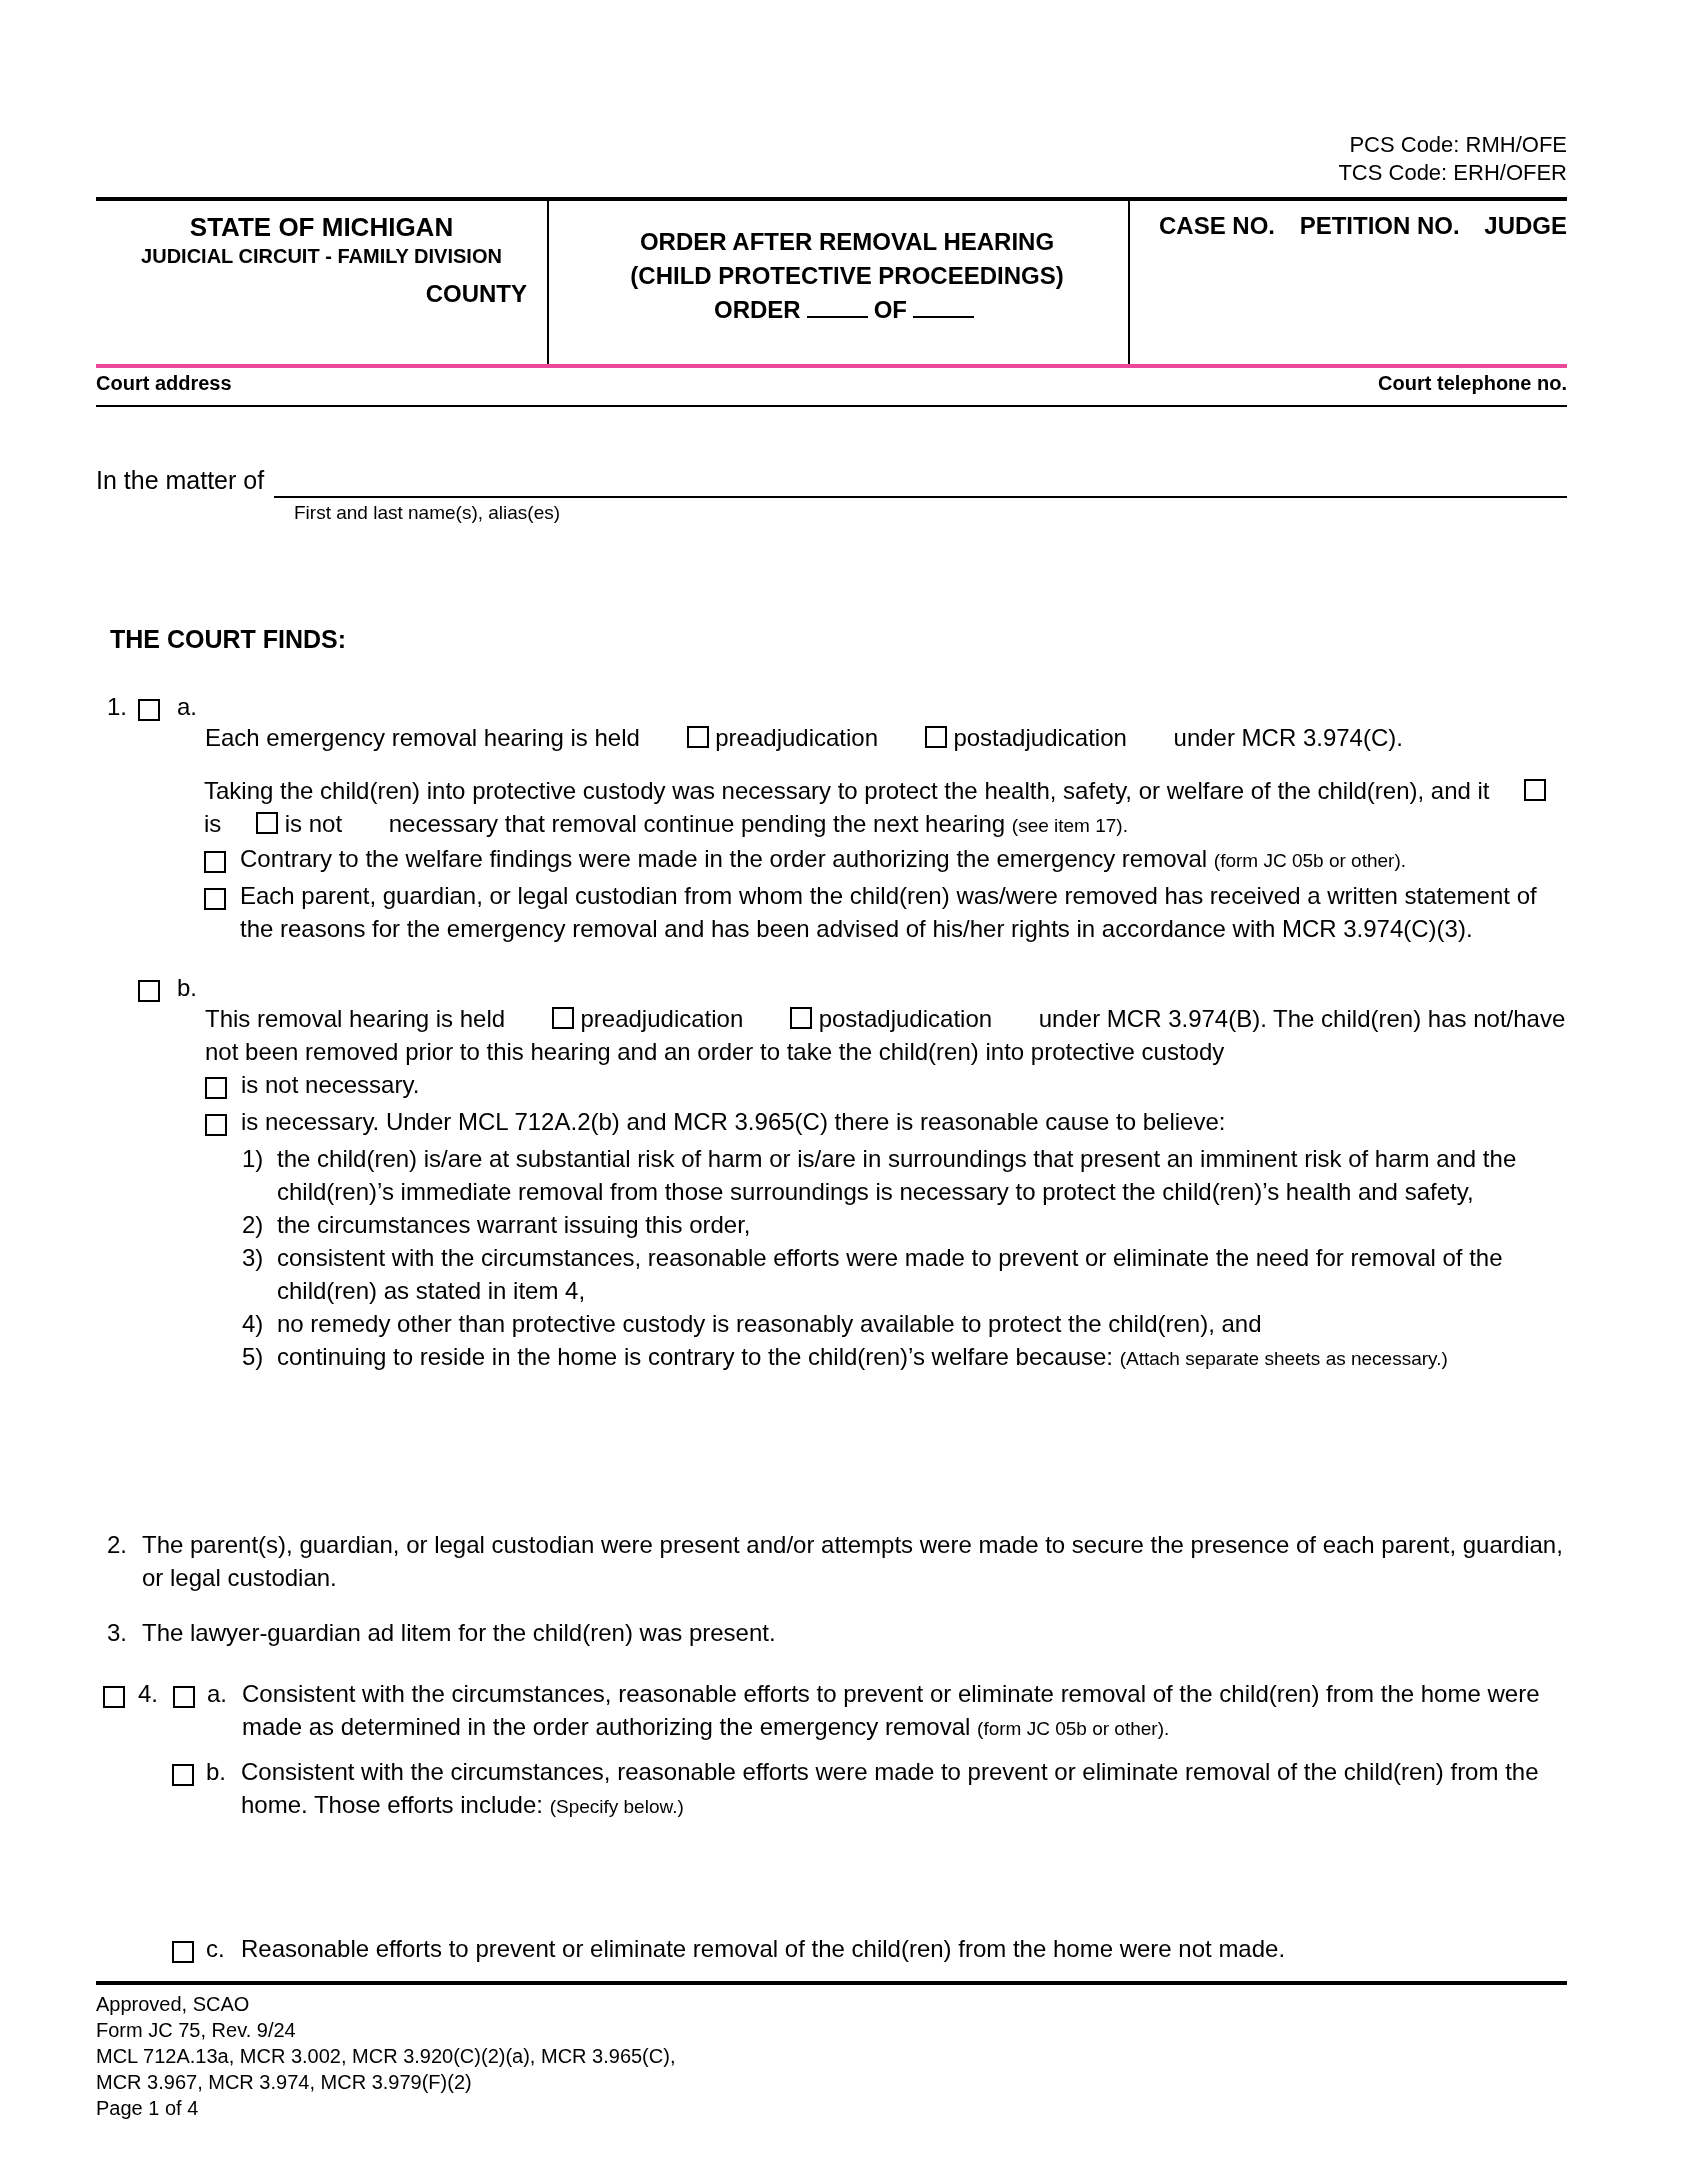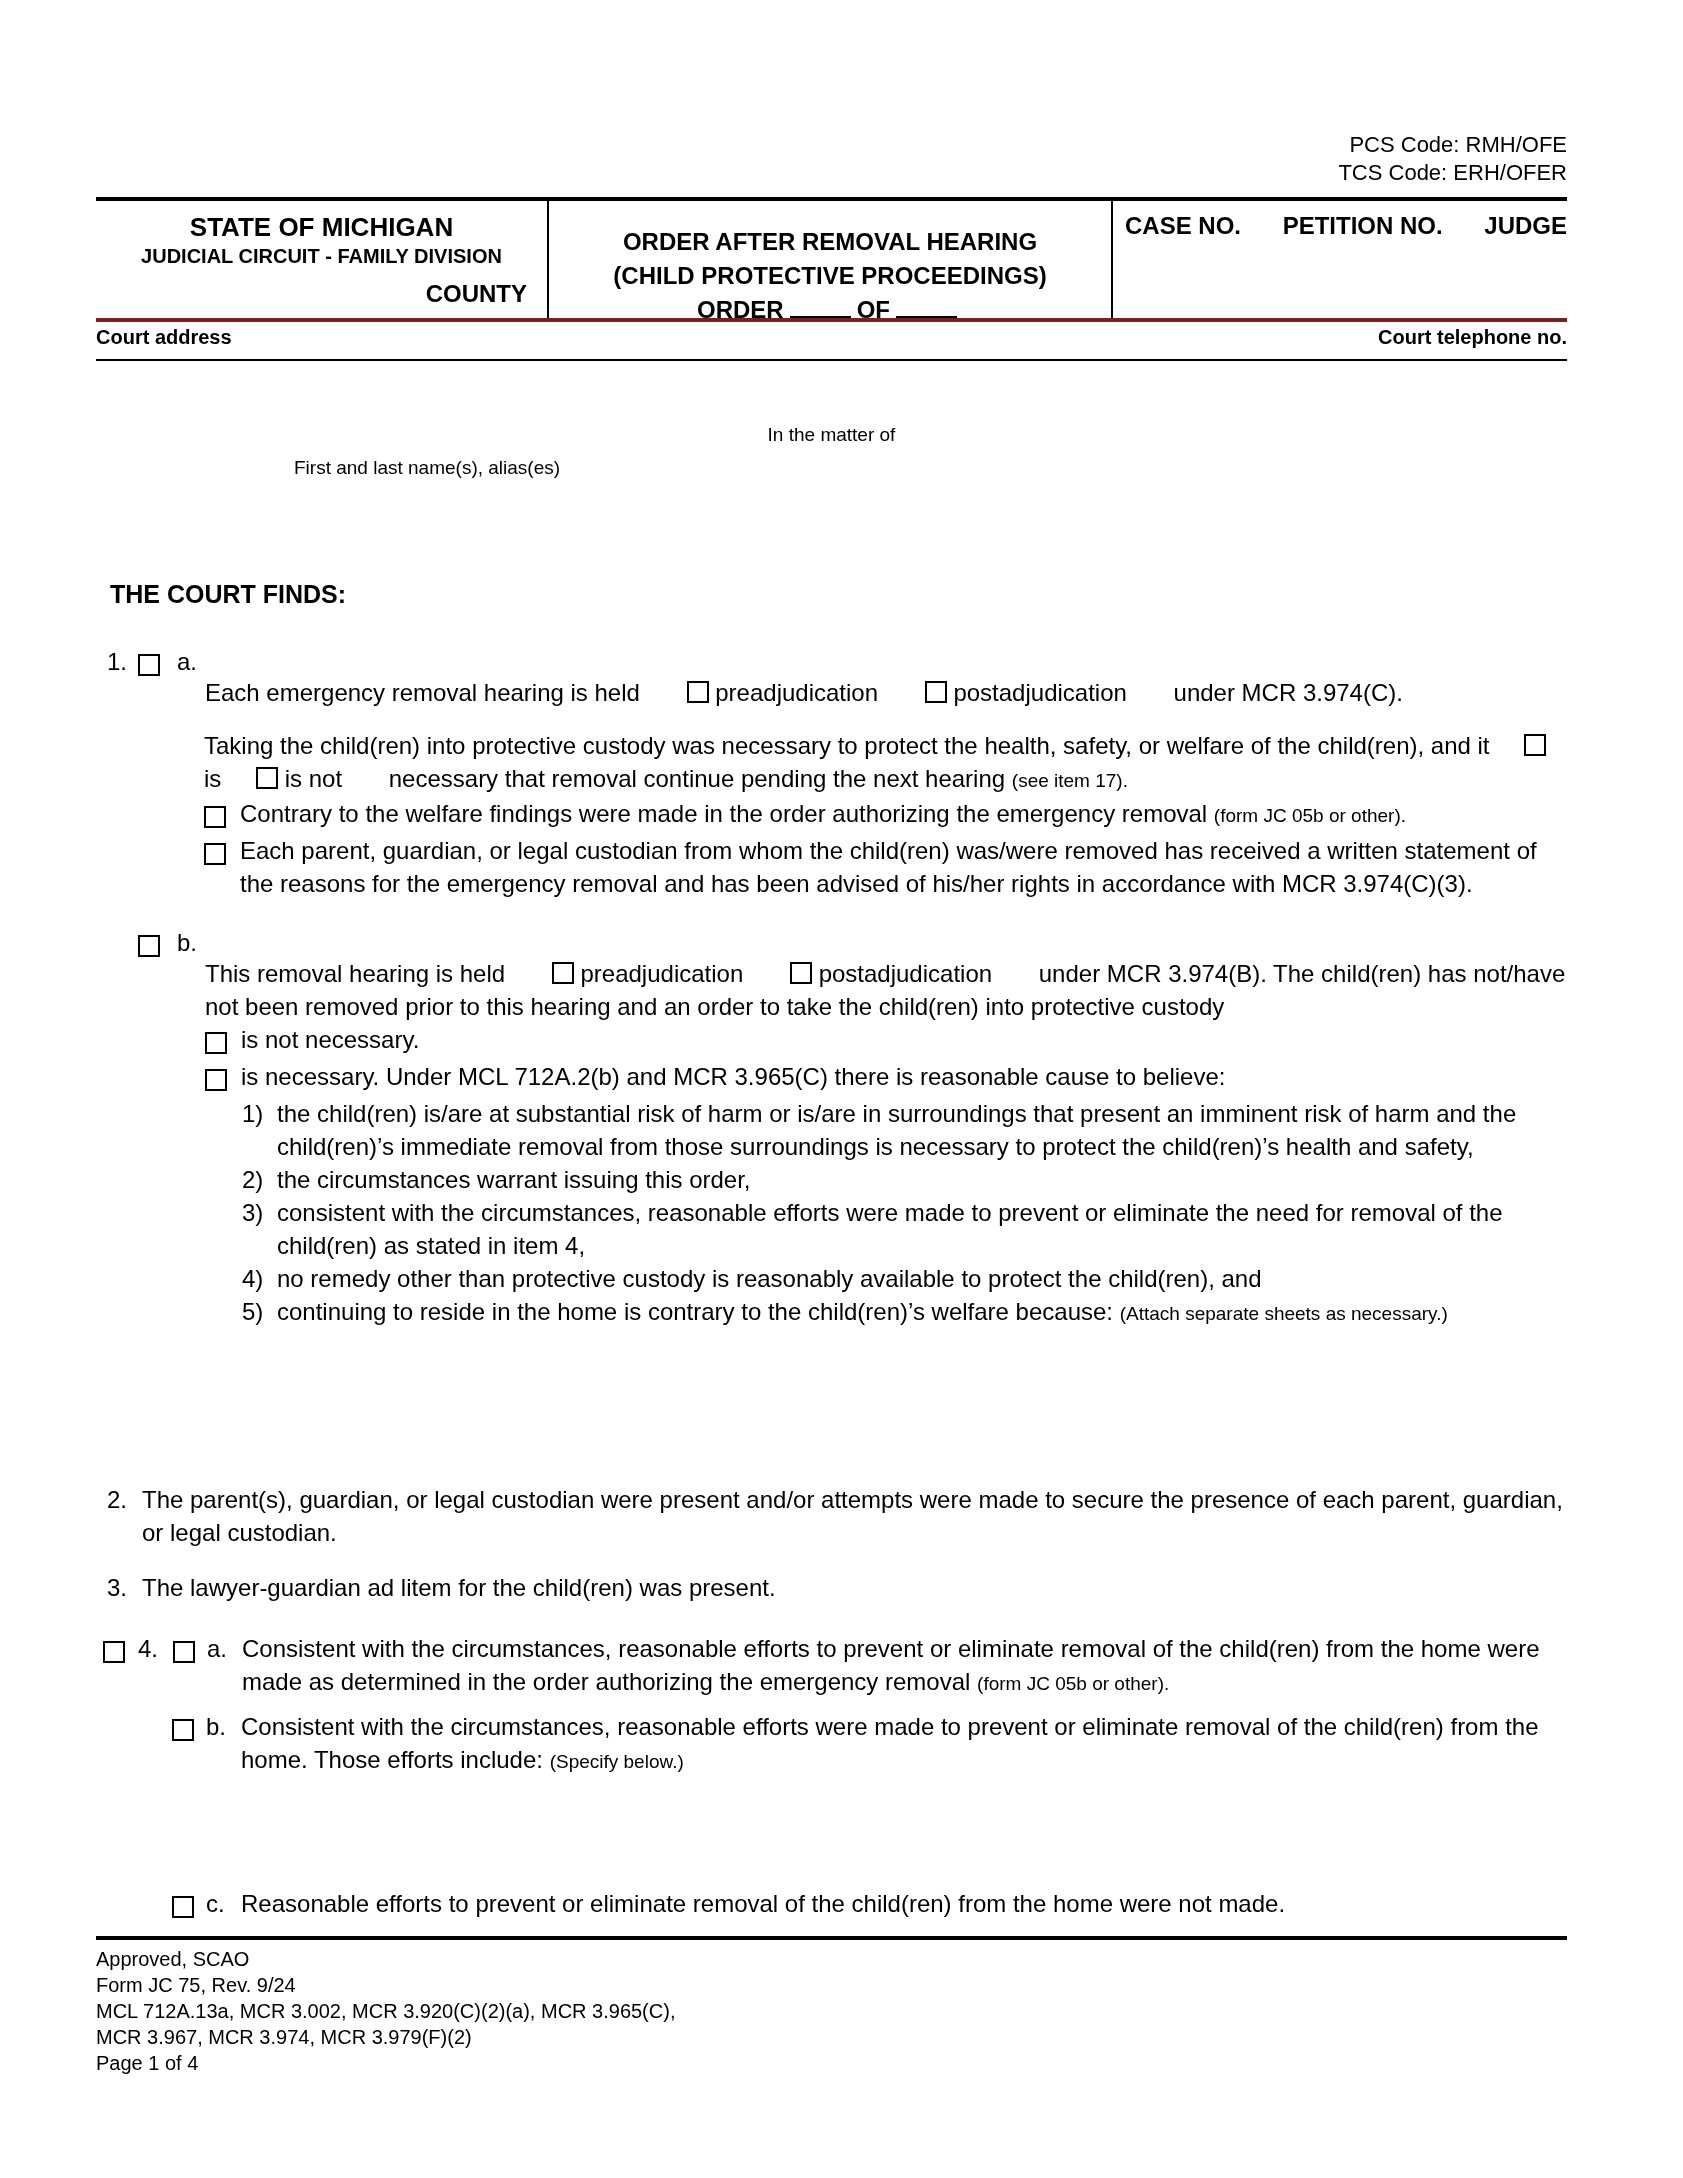--- a/index.html
+++ b/index.html
@@ -11,35 +11,35 @@
     font-family:"Liberation Sans", sans-serif;
     font-size:24px; line-height:33px;
   }
   .page { width:1683px; height:2178px; padding:131px 116px 40px 96px; overflow:hidden; position:relative; background:#fff; }
   .small { font-size:19px; }
 
   
   .codes { text-align:right; font-size:22px; line-height:28px; }
 
   
-  .hdr { display:flex; border-top:4px solid #000; border-bottom:4px solid #7f1d1d; margin-top:10px; height:125px; }
+  .hdr { display:flex; border-top:4px solid #000; border-bottom:4px solid #ec4899; margin-top:10px; height:171px;gap:17px; }
   .hdr-left { width:453px; border-right:2px solid #000; padding:10px 6px 0 6px; text-align:center; flex-shrink:0; }
   .hdr-state { font-size:26px; font-weight:bold; line-height:32px; }
   .hdr-division { font-size:20px; font-weight:bold; line-height:26px; }
   .hdr-county { font-size:24px; font-weight:bold; text-align:right; padding-right:14px; margin-top:8px; }
   .hdr-mid { width:564px; border-right:2px solid #000; padding-top:24px; text-align:center; font-size:24px; font-weight:bold; line-height:34px; flex-shrink:0; }
   .hdr-right { flex:1; padding:8px 0 8px 12px; display:flex; flex-direction:row; justify-content:space-between; font-size:24px; font-weight:bold; }
   .blank-sm { display:inline-block; width:61px; height:22px; border-bottom:2px solid #000; margin:0 6px; }
 
   .court-row { display:flex; justify-content:space-between; font-size:20px; font-weight:bold; line-height:24px; margin-top:3px; }
   .rule-thin { border-bottom:2px solid #000; margin-top:10px; }
 
   
   .matter { margin-top:57px; }
-  .matter-row { display:flex; align-items:center; font-size:19px;flex-direction:column; }
+  .matter-row { display:flex; align-items:flex-start; font-size:25px; }
   .matter-label { white-space:nowrap; }
   .matter-blank { flex:1; border-bottom:2px solid #000; margin-left:10px; height:34px; }
   .matter-hint { margin-left:198px; margin-top:4px; line-height:22px; }
 
   .finds { margin-top:99px; margin-left:14px; font-weight:bold; font-size:25px; }
 
   
   .row { display:flex; align-items:flex-start; }
   .c-num { width:42px; flex-shrink:0; padding-left:11px; }
   .c-sp { width:42px; flex-shrink:0; }

